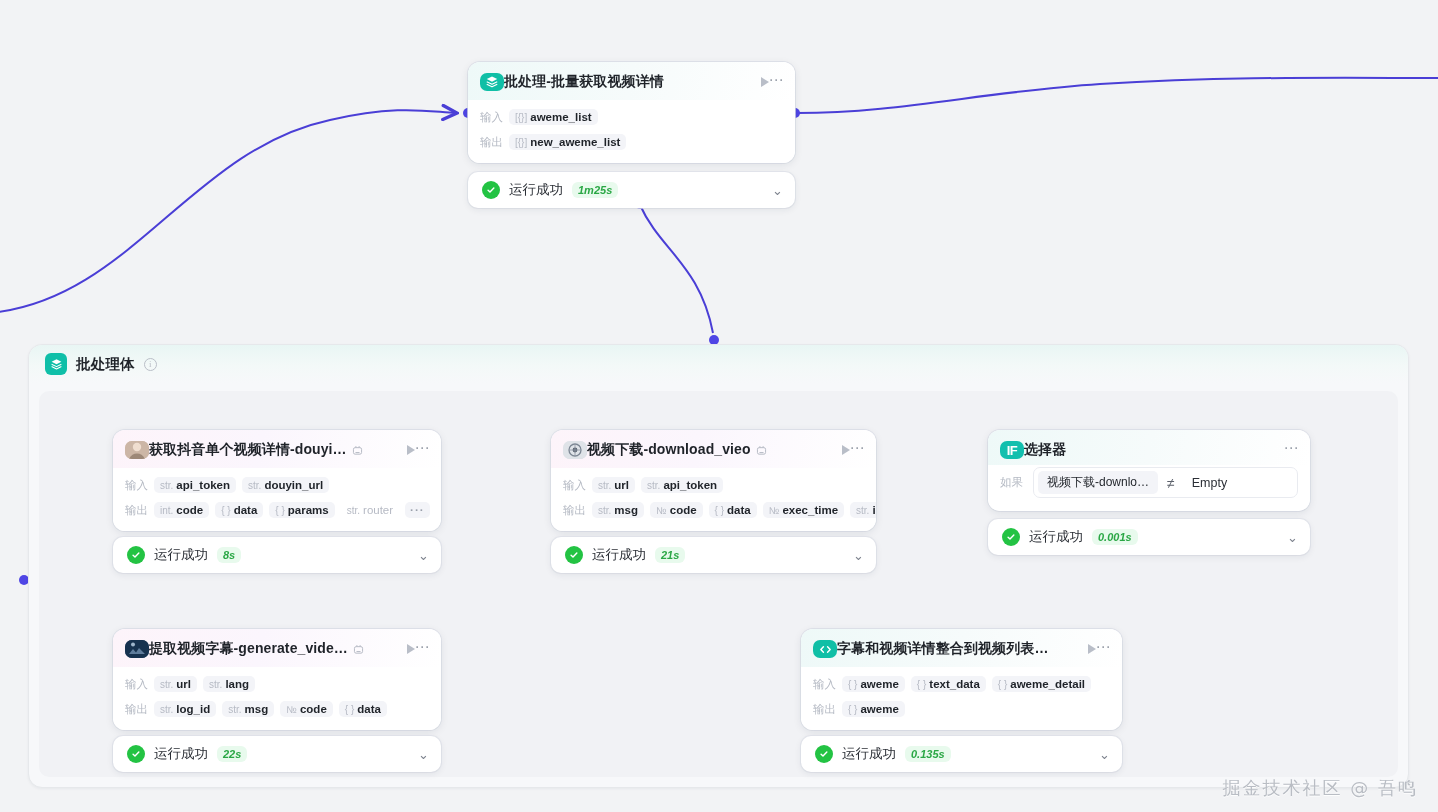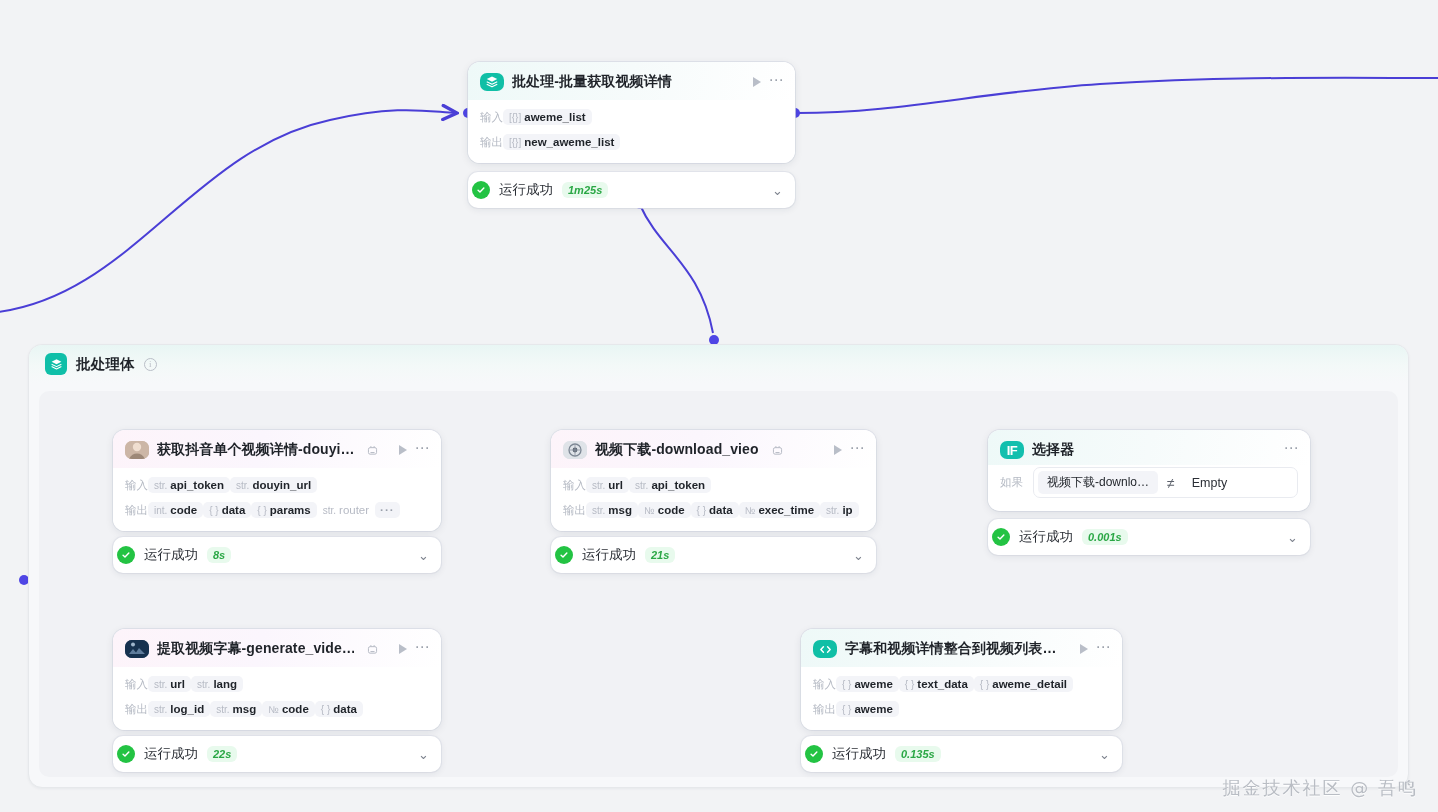--- a/index.html
+++ b/index.html
@@ -71,21 +71,21 @@
   
   .node { position: absolute; z-index: 5; }
 
   .node-card {
     border-radius: 12px;
     background: #ffffff;
     box-shadow: 0 2px 8px rgba(22,32,60,.09), 0 0 0 1px rgba(220,224,232,.75);
     overflow: hidden;
   }
   .node-head {
-    display: flex; gap: 8px;
+    display: flex; 
     padding: 11px 10px 9px 12px;
     background: linear-gradient(100deg, #fdf4fa 0%, #fbf6fd 45%, #ffffff 100%);
   }
   .node-head.teal-g { background: linear-gradient(100deg, #eef9f8 0%, #f6fbfb 50%, #ffffff 100%); }
 
   .node-ico {
     width: 24px; height: 18px; border-radius: 7px;
     display: flex; align-items: center; justify-content: center;
     flex: 0 0 auto; overflow: hidden;
   }
@@ -103,38 +103,38 @@
   }
   .head-spacer { flex: 1 1 auto; min-width: 4px; }
   .head-btn {
     flex: 0 0 auto; display:flex; align-items:center; justify-content:center;
     color: #b3b8c2;
   }
   .dots { letter-spacing: 1.4px; font-size: 15px; color:#9aa0ab; line-height: 10px; padding-bottom:4px;}
   .play { width:0;height:0;border-left:8px solid #b9bec8;border-top:5px solid transparent;border-bottom:5px solid transparent;}
 
   .io-body { padding: 2px 12px 11px 12px; background:#fff; }
-  .io-row { display: flex; align-items: center; margin-top: 5px; min-height: 20px; }
+  .io-row { display: flex; align-items: center; gap: 6px; margin-top: 5px; min-height: 20px; }
   .io-label { font-size: 11.5px; color: #b4b9c3; flex: 0 0 auto; }
   .chip {
     display: inline-flex; align-items: baseline; gap: 3px;
     background: #f3f4f8; border-radius: 5px;
     padding: 2px 6px; font-size: 11.5px; color: #1f2329; font-weight: 600;
     white-space: nowrap;
   }
   .chip .t { color: #b6bac4; font-size: 10px; font-weight: 500; }
   .chip.ghost { background: transparent; color:#b6bac4; font-weight:500; }
   .chip.more { background:#f3f4f8; color:#9aa0ab; letter-spacing:1px; font-weight:700; padding:2px 5px;}
 
   
   .status-bar {
     margin-top: 6px;
     height: 36px; border-radius: 10px; background: #fff;
     box-shadow: 0 2px 7px rgba(22,32,60,.08), 0 0 0 1px rgba(223,227,234,.7);
-    display: flex; align-items: center; padding: 0 12px 0 4px; gap: 9px;
+    display: flex; align-items: center; padding: 0 12px 0 14px; gap: 9px;
   }
   .check {
     width: 18px; height: 18px; border-radius: 50%; background: #23c343;
     display:flex;align-items:center;justify-content:center; flex:0 0 auto;
   }
   .check svg { display:block; }
   .status-text { font-size: 13.5px; color: #2b2f36; font-weight: 500; }
   .time-badge {
     background: #e8faed; color: #2aa745; font-size: 11px; font-weight: 700;
     padding: 2px 6px; border-radius: 6px; font-style: italic;

